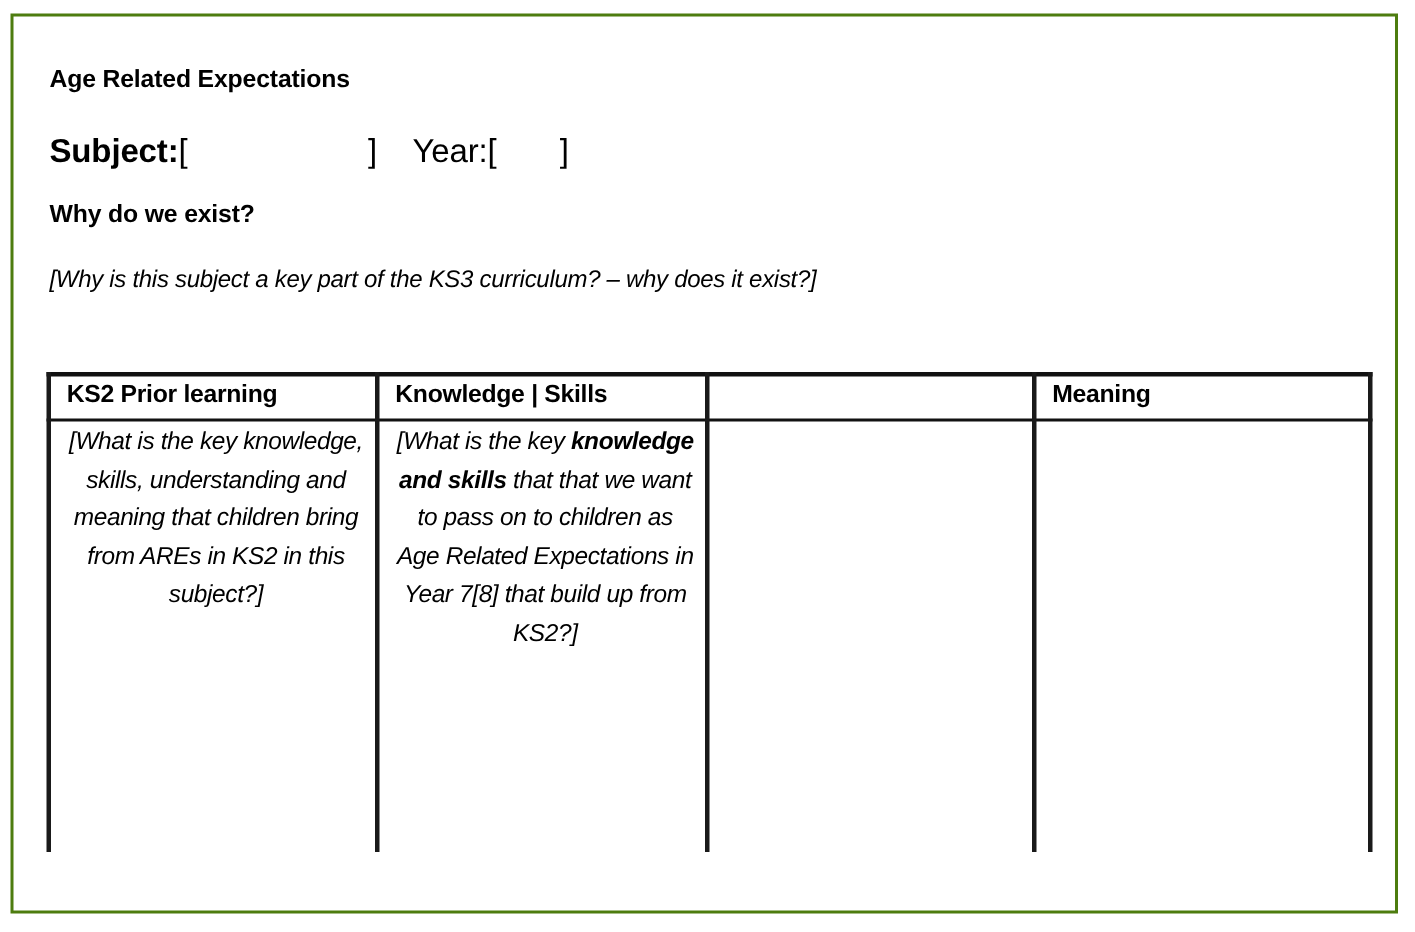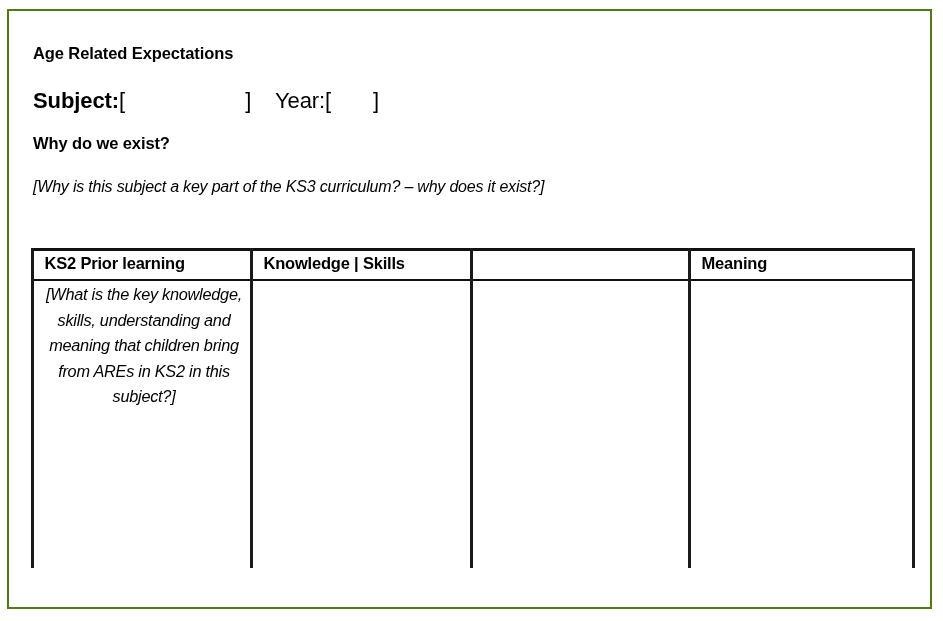--- a/index.html
+++ b/index.html
@@ -172,20 +172,21 @@
     <div class="vrule v3"></div>
     <div class="vrule v4"></div>
 
     <div class="col c0">
       <div class="col-head">KS2 Prior learning</div>
       <div class="col-body">[What is the key knowledge, skills, understanding and meaning that children bring from AREs in KS2 in this subject?]</div>
     </div>
 
     <div class="col c1">
       <div class="col-head">Knowledge | Skills</div>
+      <div class="col-body">[What is the key <b>knowledge and skills</b> that that we want to pass on to children as Age Related Expectations in Year 7[8] that build up from KS2?]</div>
     </div>
 
 
     <div class="col c3">
       <div class="col-head">Meaning</div>
     </div>
 
   </div>
 </div>
 

